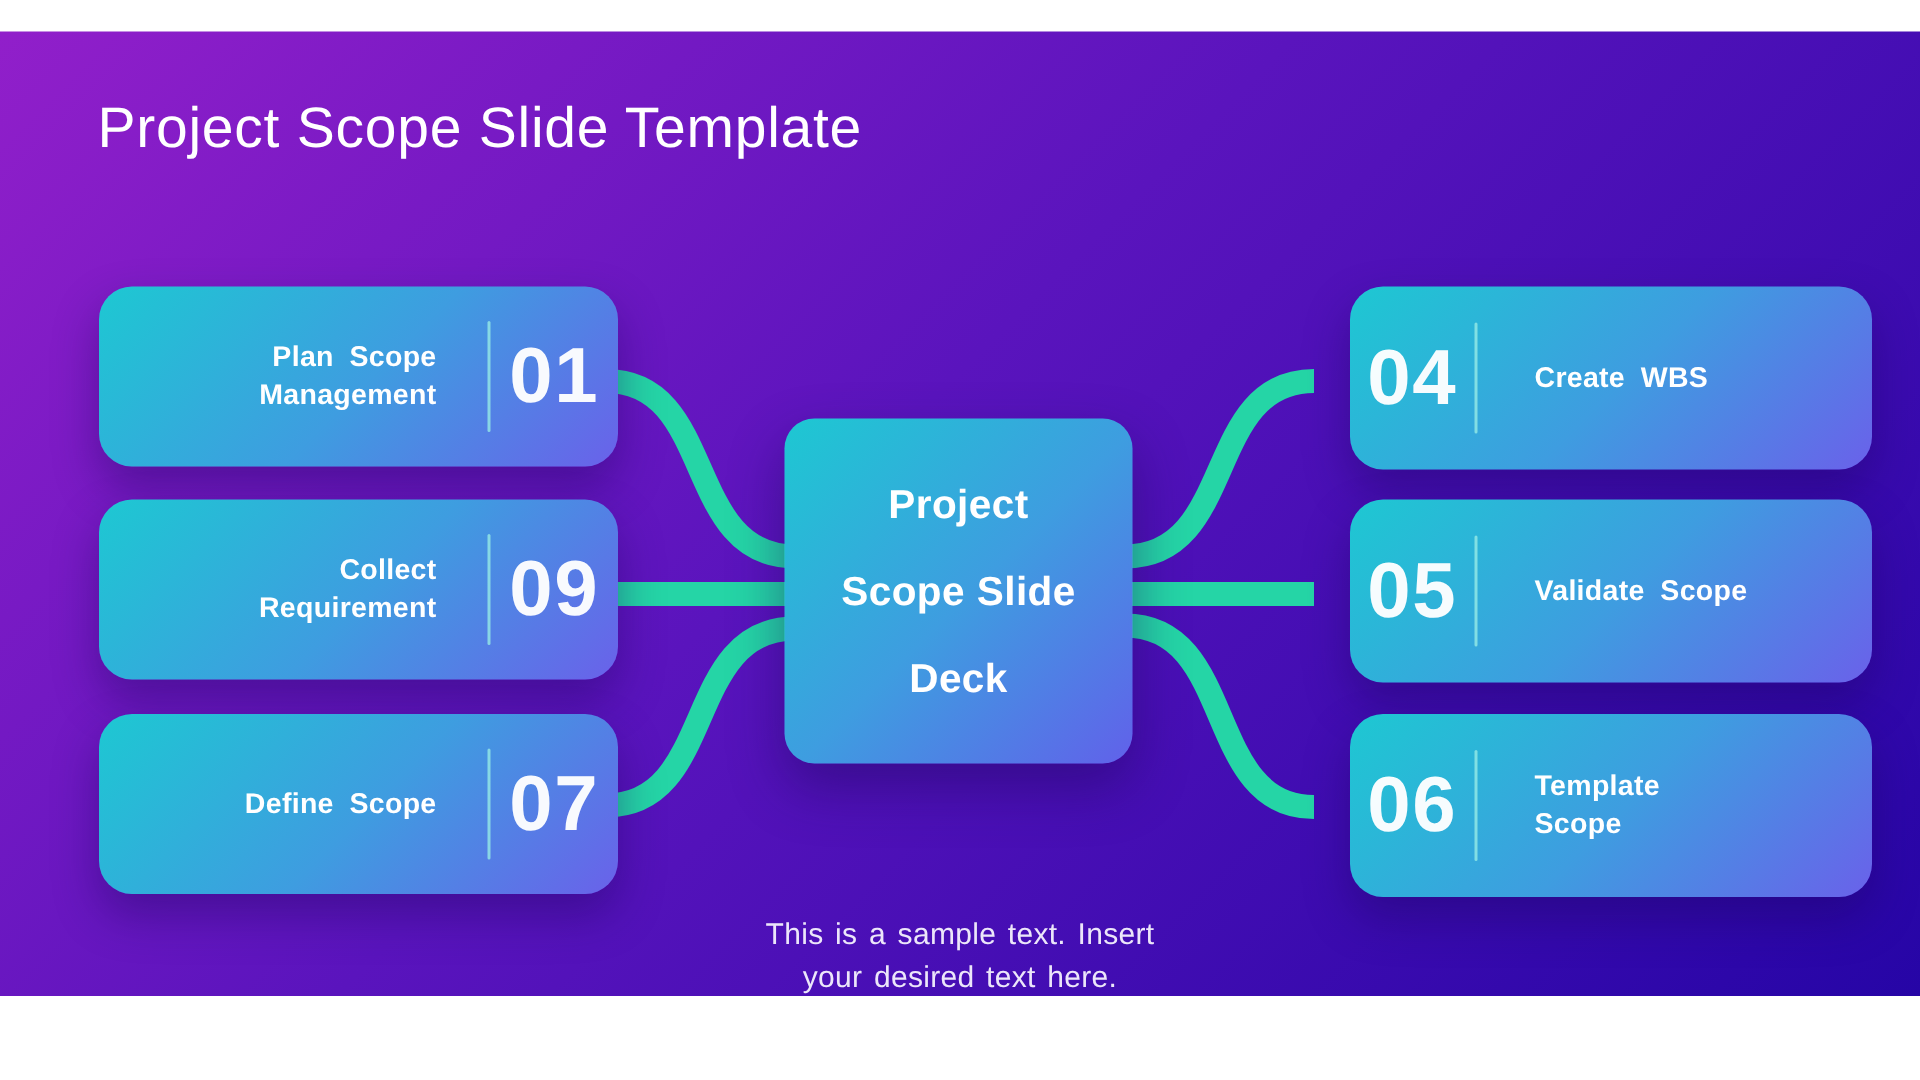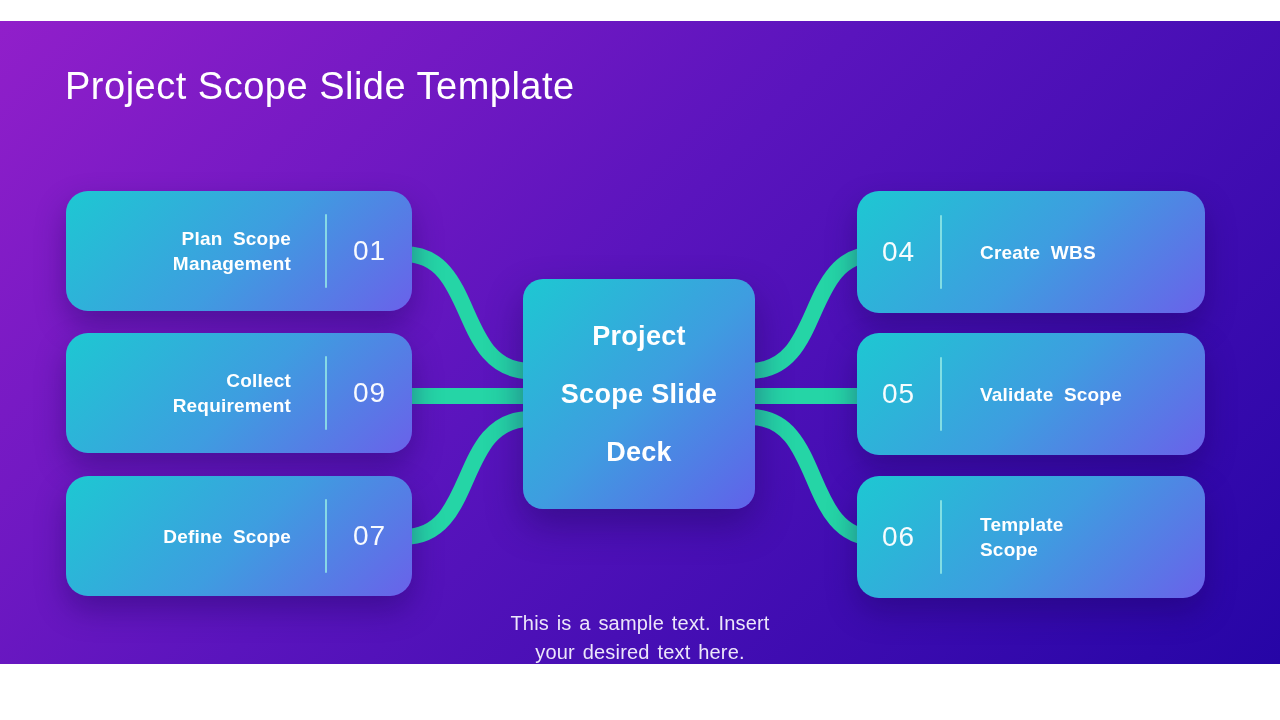--- a/index.html
+++ b/index.html
@@ -36,21 +36,21 @@
     position: absolute;
     z-index: 2;
     display: flex;
     align-items: center;
     border-radius: 22px;
     background: linear-gradient(135deg, #1dc8d2 0%, #3e9de0 52%, #6a61ea 100%);
     box-shadow: 0 14px 30px rgba(28, 6, 92, 0.40);
     color: #ffffff;
   }
   .item-box.left  { left: 66px;  width: 346px; height: 120px; }
-  .item-box.right { left: 857px; width: 348px; height: 122px; }
+  .item-box.right { left: 900px; width: 348px; height: 122px; }
   .row-1 { top: 170px; }
   .row-2 { top: 312px; }
   .row-3 { top: 455px; }
 
   .item-label {
     font-size: 19px;
     font-weight: bold;
     line-height: 25px;
     letter-spacing: 0.2px;
     word-spacing: 5px;
@@ -74,22 +74,22 @@
     width: 2px;
     height: 74px;
     background: rgba(150, 235, 230, 0.8);
     border-radius: 1px;
     flex: none;
   }
 
   .item-number {
     flex: none;
     text-align: center;
-    font-size: 28px;
-    font-weight: 400;
+    font-size: 52px;
+    font-weight: 700;
     letter-spacing: 1px;
     color: rgba(255,255,255,0.96);
   }
   .item-box.left  .item-number { width: 85px; }
   .item-box.right .item-number { width: 83px; }
 
   .center-box {
     position: absolute;
     z-index: 2;
     left: 523px;

